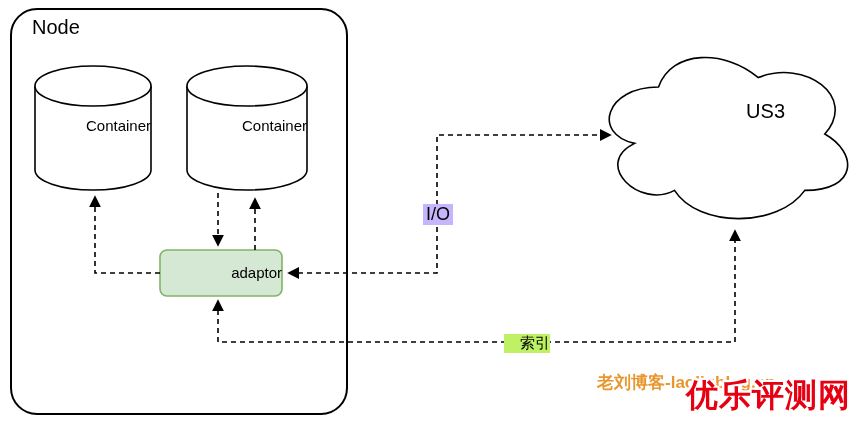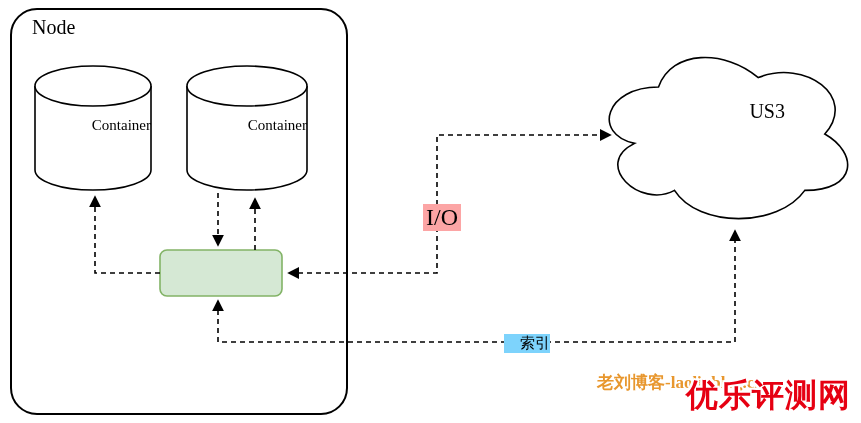--- a/index.html
+++ b/index.html
@@ -8,30 +8,29 @@
     width:861px;height:423px;
     background:#ffffff;
     font-family:"Liberation Sans", sans-serif;
     overflow:hidden;
   }
   .canvas svg{position:absolute;left:0;top:0;}
   .lbl{
     position:absolute;
     color:#000;
     white-space:nowrap;
-    font-family:Liberation Serif, serif;
   }
   .lbl.center{text-align:right;}
   .node-lbl{left:32px;top:16px;font-size:20px;}
   .container1-lbl{left:35px;top:117px;width:116px;font-size:15px;}
   .container2-lbl{left:187px;top:117px;width:120px;font-size:15px;}
   .adaptor-lbl{left:160px;top:264px;width:122px;font-size:15px;}
   .us3-lbl{left:660px;top:100px;width:125px;font-size:20px;}
-  .io-lbl{left:423px;top:204px;font-size:24px;background:#fca5a5;padding:0 3px;}
-  .index-lbl{left:504px;top:334px;width:46px;font-size:15px;background:#7dd3fc;}
+  .io-lbl{left:423px;top:204px;font-size:18px;background:#c4b5fd;padding:0 3px;}
+  .index-lbl{left:504px;top:334px;width:46px;font-size:15px;background:#bef264;}
   .wm-site{
     left:597px;top:371px;
     font-size:17px;font-weight:bold;
     color:#e8972e;
     z-index:2;
   }
   .wm-brand{
     left:686px;top:374px;
     font-size:32px;font-weight:bold;
     color:#e60012;
@@ -88,20 +87,21 @@
 
     <path d="M218,301 L218,342 L735,342 L735,231" fill="none" stroke="#000000" stroke-width="1.6" stroke-dasharray="5 4" marker-start="url(#arrow)" marker-end="url(#arrow)"></path>
   </svg>
 
   <div class="lbl node-lbl">Node</div>
 
   <div class="lbl center container1-lbl">Container</div>
 
   <div class="lbl center container2-lbl">Container</div>
 
+  <div class="lbl center adaptor-lbl">adaptor</div>
 
   <div class="lbl center us3-lbl">US3</div>
 
   <div class="lbl io-lbl">I/O</div>
 
   <div class="lbl center index-lbl">索引</div>
 
   <div class="lbl wm-site">老刘博客-laoliublog.cn</div>
 
   <div class="lbl wm-brand">优乐评测网</div>

